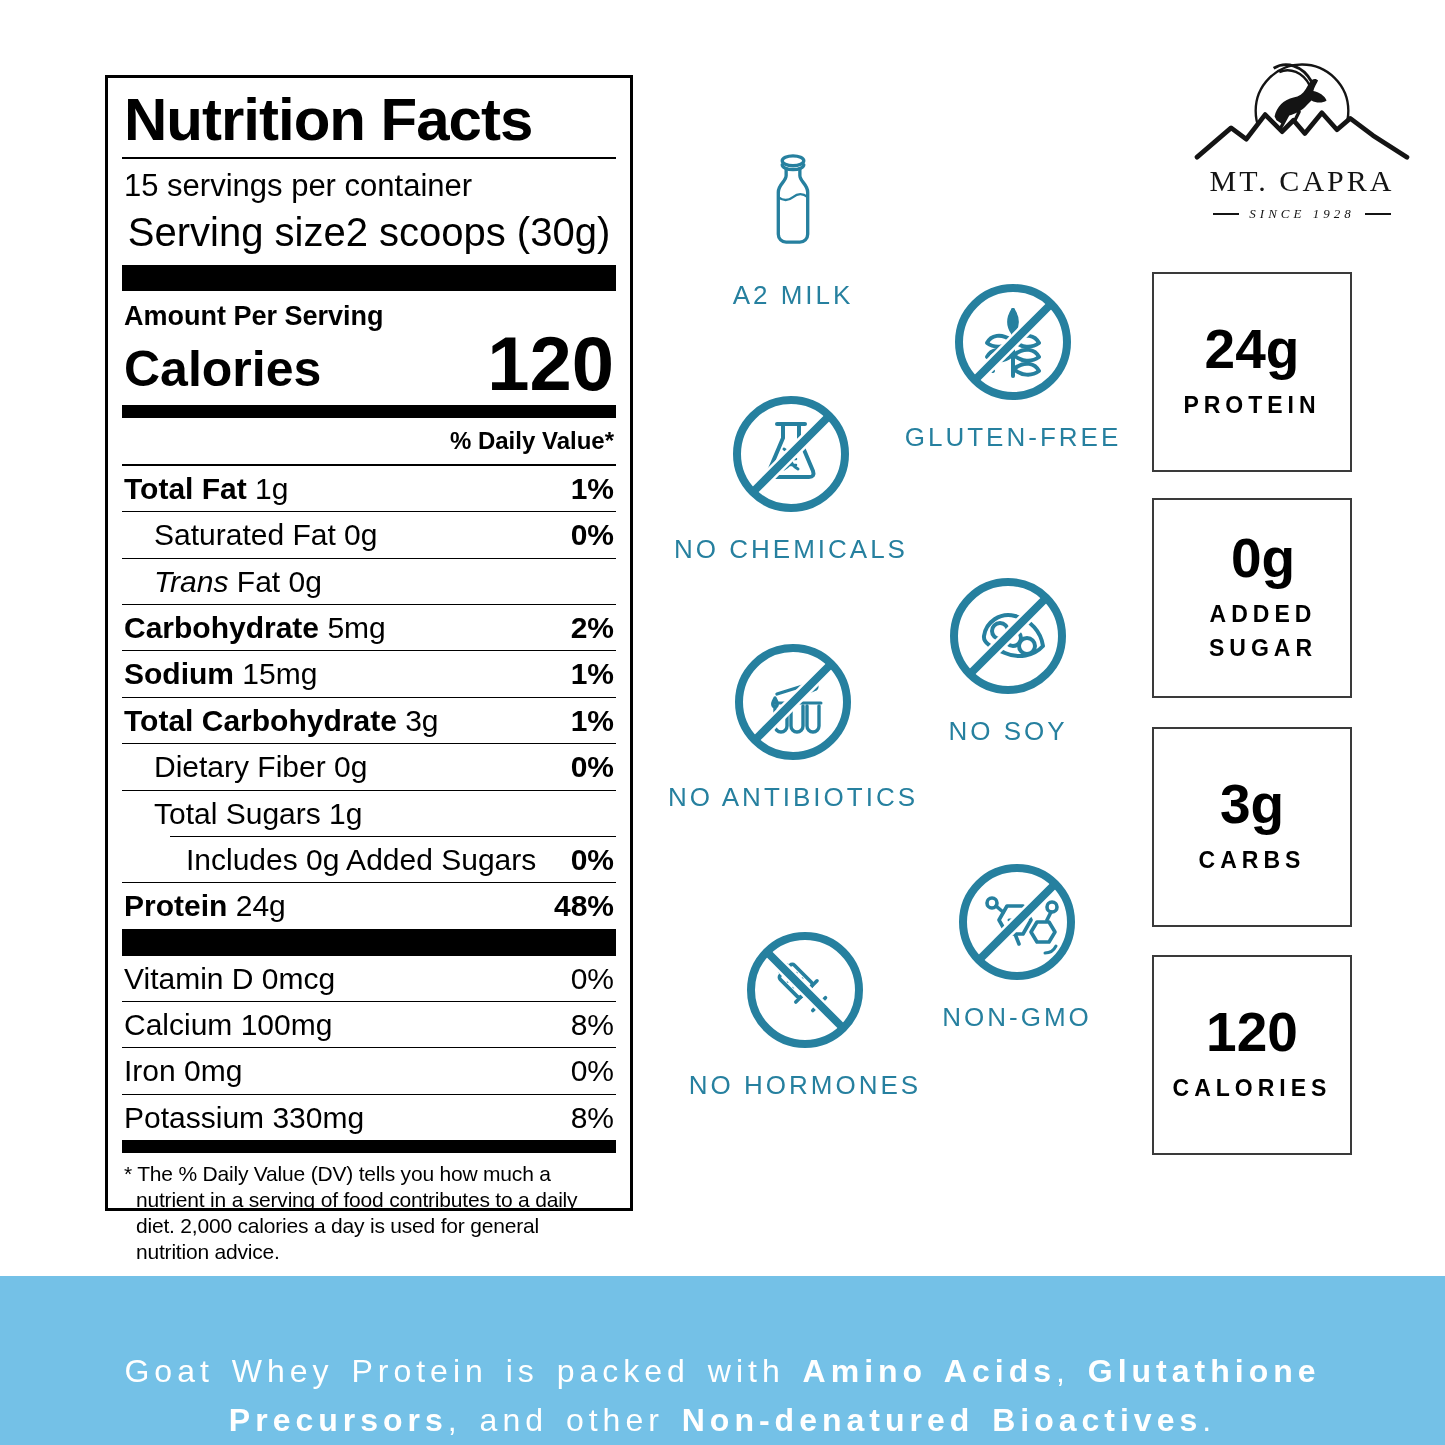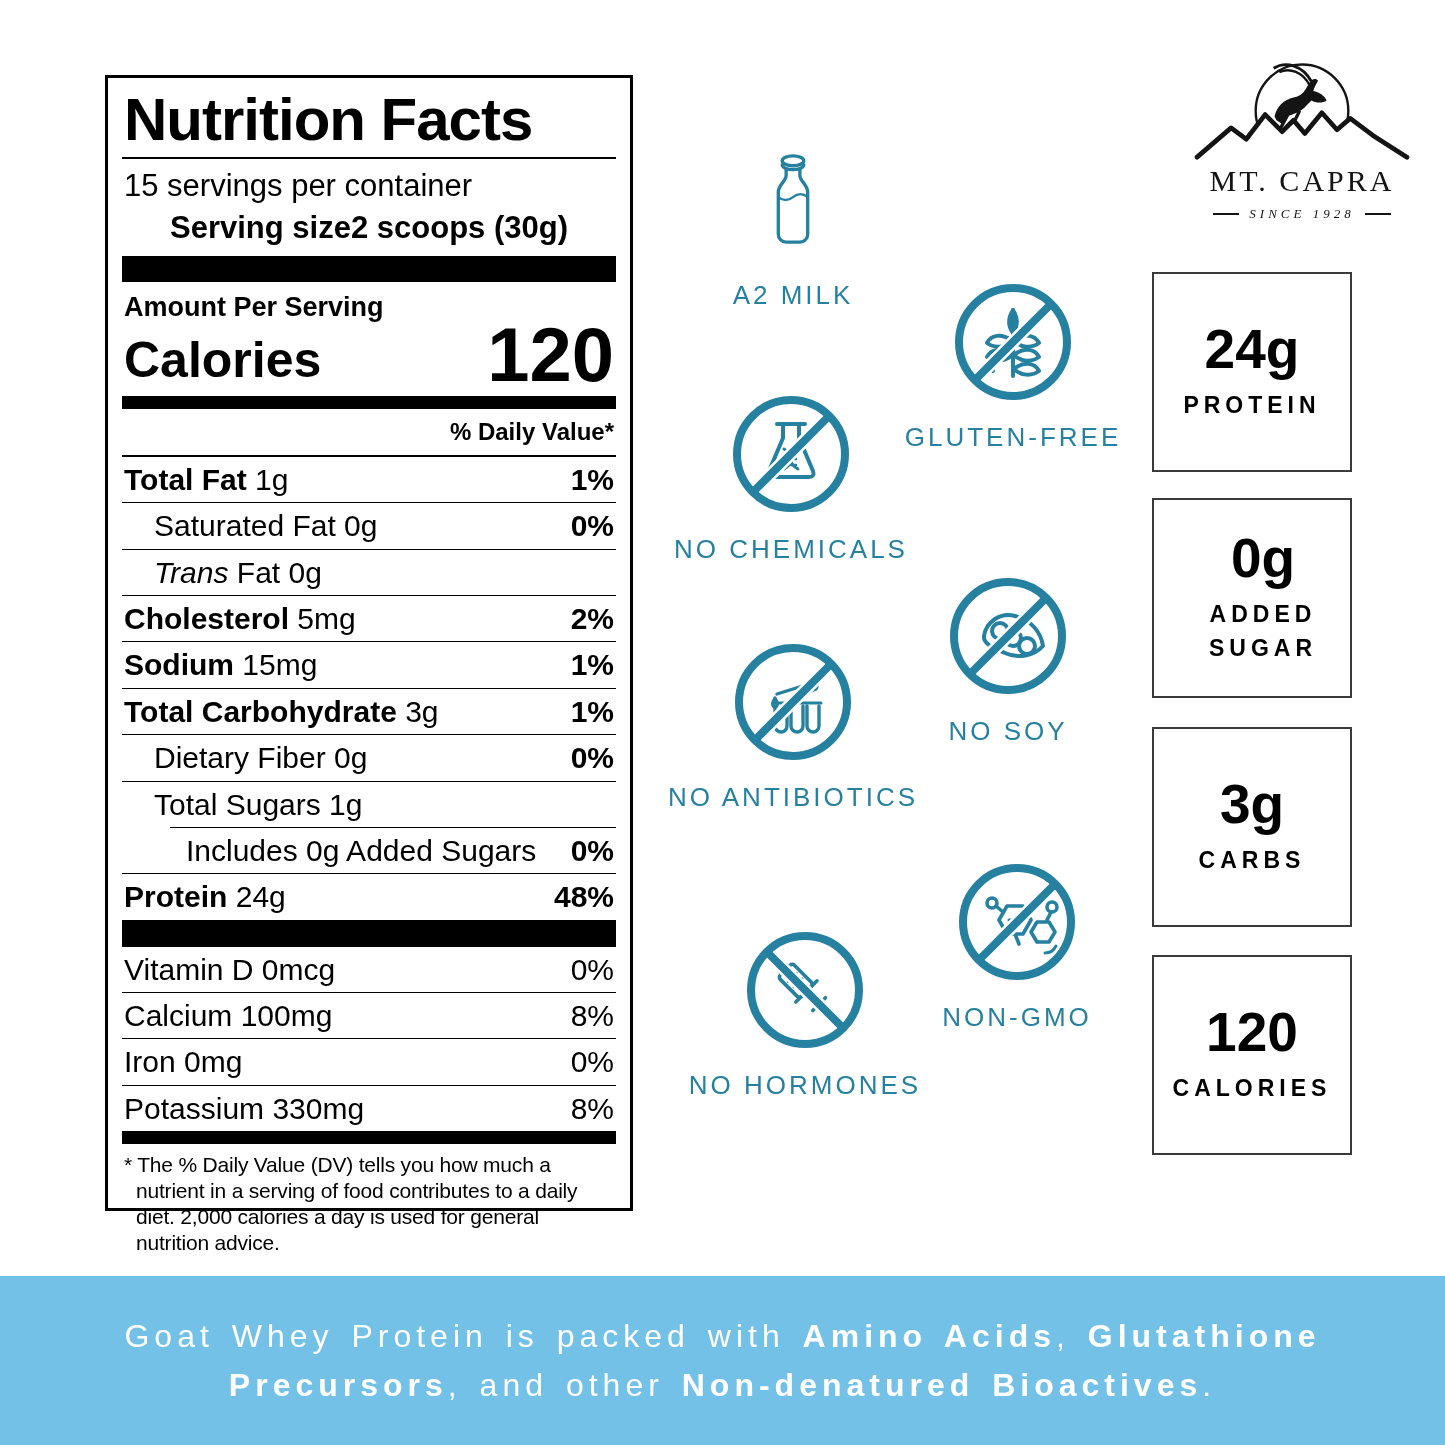--- a/index.html
+++ b/index.html
@@ -6,21 +6,21 @@
   * { box-sizing:border-box; margin:0; padding:0; }
   html,body { width:1445px; height:1445px; }
   body { position:relative; background:#fff; font-family:"Liberation Sans", sans-serif; color:#000; overflow:hidden; }
 
   
   .label { position:absolute; left:105px; top:75px; width:528px; height:1136px;
            border:3px solid #000; padding:6px 14px 0 14px; background:#fff; }
   .nf-title { font-size:60px; font-weight:900; letter-spacing:-1px; line-height:1.12;
               padding:2px 0 4px 2px; border-bottom:2px solid #000; }
   .nf-servings { font-size:31px; padding:9px 0 0 2px; }
-  .nf-serving-size { display:flex; justify-content:center; font-size:31px; font-weight:bold;
+  .nf-serving-size { display:flex; justify-content:center; font-size:40px; font-weight:normal;
                      padding:6px 2px 10px 2px; }
   .bar { background:#000; height:26px; }
   .bar.thin { height:13px; }
   .bar.mid { height:27px; }
   .nf-amount { font-size:27px; font-weight:bold; padding:10px 0 0 2px; }
   .nf-cal-row { display:flex; justify-content:space-between; align-items:flex-end; padding:0 2px 8px 2px; }
   .nf-cal-label { font-size:50px; font-weight:bold; line-height:1.1; }
   .nf-cal-value { font-size:76px; font-weight:bold; line-height:0.85; }
   .nf-dv-header { text-align:right; font-size:24px; font-weight:bold; padding:9px 2px 9px 0;
                   border-bottom:2px solid #000; }
@@ -63,21 +63,21 @@
   .stat { position:absolute; left:1152px; width:200px; height:200px; border:2px solid #3a3a3a;
           display:flex; flex-direction:column; align-items:center; justify-content:center;
           gap:12px; background:#fff; text-align:center; }
   .s1 { top:272px; } .s2 { top:498px;padding-left:22px; } .s3 { top:727px; } .s4 { top:955px; }
   .stat-value { font-size:55px; font-weight:bold; line-height:1; }
   .stat-label { font-size:23px; font-weight:bold; letter-spacing:5px; line-height:1.45;
                 max-width:165px; }
 
   
   .banner { position:absolute; left:0; top:1276px; width:1445px; height:169px;
-            background:var(--banner); display:flex; align-items:center; justify-content:center; }
+            background:var(--banner); display:flex; align-items:flex-end; justify-content:center; }
   .banner p { color:#fff; font-size:32px; letter-spacing:5px; word-spacing:4px;
               line-height:49px; text-align:center; max-width:1340px; }
   .banner b { font-weight:bold; }
 </style>
 </head>
 <body>
 
 <div class="label">
   <div class="nf-title">Nutrition Facts</div>
   <div class="nf-servings">15 servings per container</div>
@@ -100,21 +100,21 @@
   </div>
   <div class="nf-row i1">
     <span class="term"><span>Saturated Fat 0g</span></span>
     <span class="val">0%</span>
   </div>
   <div class="nf-row i1">
     <span class="term"><i>Trans</i><span> Fat 0g</span></span>
     <span class="val"></span>
   </div>
   <div class="nf-row">
-    <span class="term"><b>Cholesterol</b><span> 5mg</span></span>
+    <span class="term"><b>Carbohydrate</b><span> 5mg</span></span>
     <span class="val">2%</span>
   </div>
   <div class="nf-row">
     <span class="term"><b>Sodium</b><span> 15mg</span></span>
     <span class="val">1%</span>
   </div>
   <div class="nf-row">
     <span class="term"><b>Total Carbohydrate</b><span> 3g</span></span>
     <span class="val">1%</span>
   </div>

